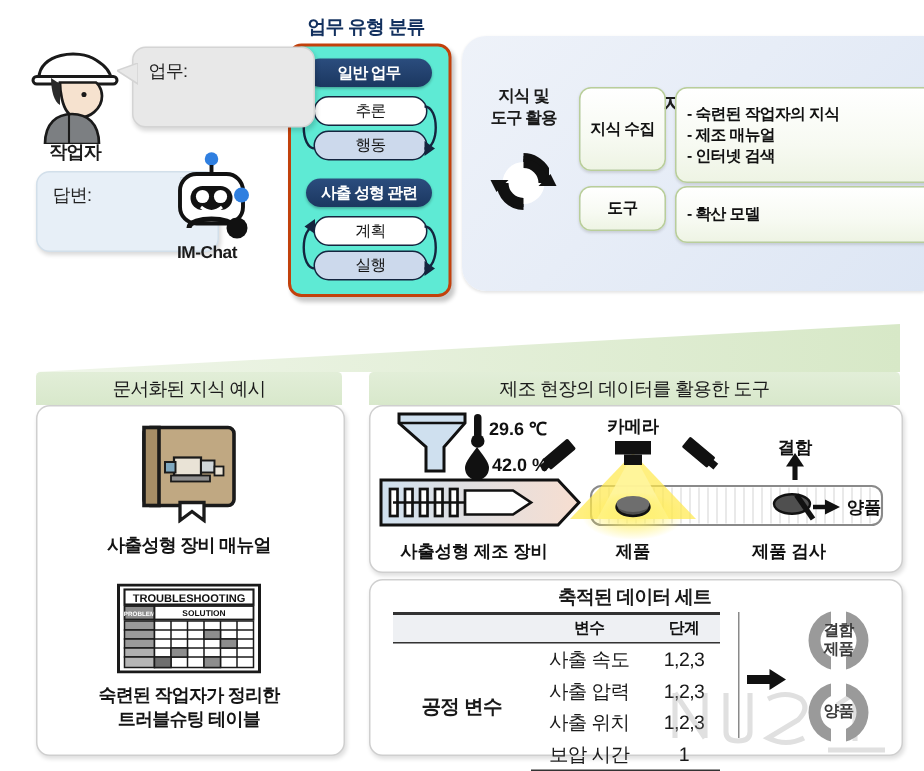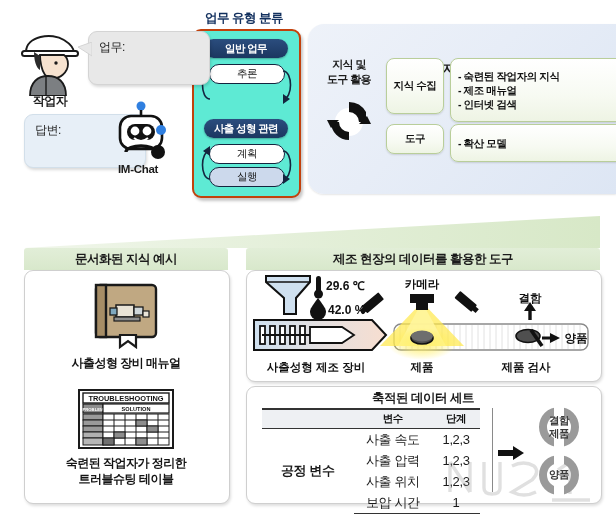--- a/index.html
+++ b/index.html
@@ -88,21 +88,21 @@
   #bubble-answer{left:24px;top:114px;width:100px;height:38px;
     background:#e7eff7;border:1px solid #d2dfea;}
 
   
   #wedge{left:0;top:210px;width:616px;height:38px;}
 
   
   .sec-header{
     position:absolute;
     background:linear-gradient(180deg,#e2eed8 0%,#d8e8cb 100%);
-    font-size:12.5px;font-weight:bold;color:#1b1b1b;
+    font-size:12.5px;font-weight:normal;color:#1b1b1b;
     display:flex;align-items:center;justify-content:center;letter-spacing:-0.5px;
   }
   #hdr-left{left:24px;top:248px;width:204px;height:22px;border-radius:3px 3px 0 0;}
   #hdr-right{left:246px;top:248px;width:354px;height:22px;border-radius:3px 3px 0 0;}
 
   .card{
     position:absolute;background:#ffffff;
     border:1px solid #cfcfcf;border-radius:9px;
     box-shadow:1px 2px 3px rgba(0,0,0,.13);
   }
@@ -196,20 +196,21 @@
     <polygon points="42,18 34,26 46,26" fill="#111"></polygon>
     <polygon points="6,30 14,22 2,22" fill="#111"></polygon>
   </svg>
 
   <div class="abs" id="tt-title">업무 유형 분류</div>
 
   <div class="abs" id="tt-box">
 
     <div class="tt-head" style="top:8px;">일반 업무</div>
     <div class="tt-pill white" style="top:33px;">추론</div>
+    <div class="tt-pill blue" style="top:56px;">행동</div>
 
     <svg class="abs" style="left:0;top:28px;width:105px;height:52px;pointer-events:none;" viewBox="0 0 105 52">
       <path d="M16 12 C6 12 6 40 16 40" stroke="#14253f" stroke-width="1.6" fill="none"></path>
       <polygon points="16 7, 16 17, 9 12" fill="#14253f"></polygon>
       <path d="M89 12 C99 12 99 40 89 40" stroke="#14253f" stroke-width="1.6" fill="none"></path>
       <polygon points="89 35, 89 45, 96 40" fill="#14253f"></polygon>
     </svg>
 
     <div class="tt-head" style="top:88px;">사출 성형 관련</div>
     <div class="tt-pill white" style="top:113px;">계획</div>

